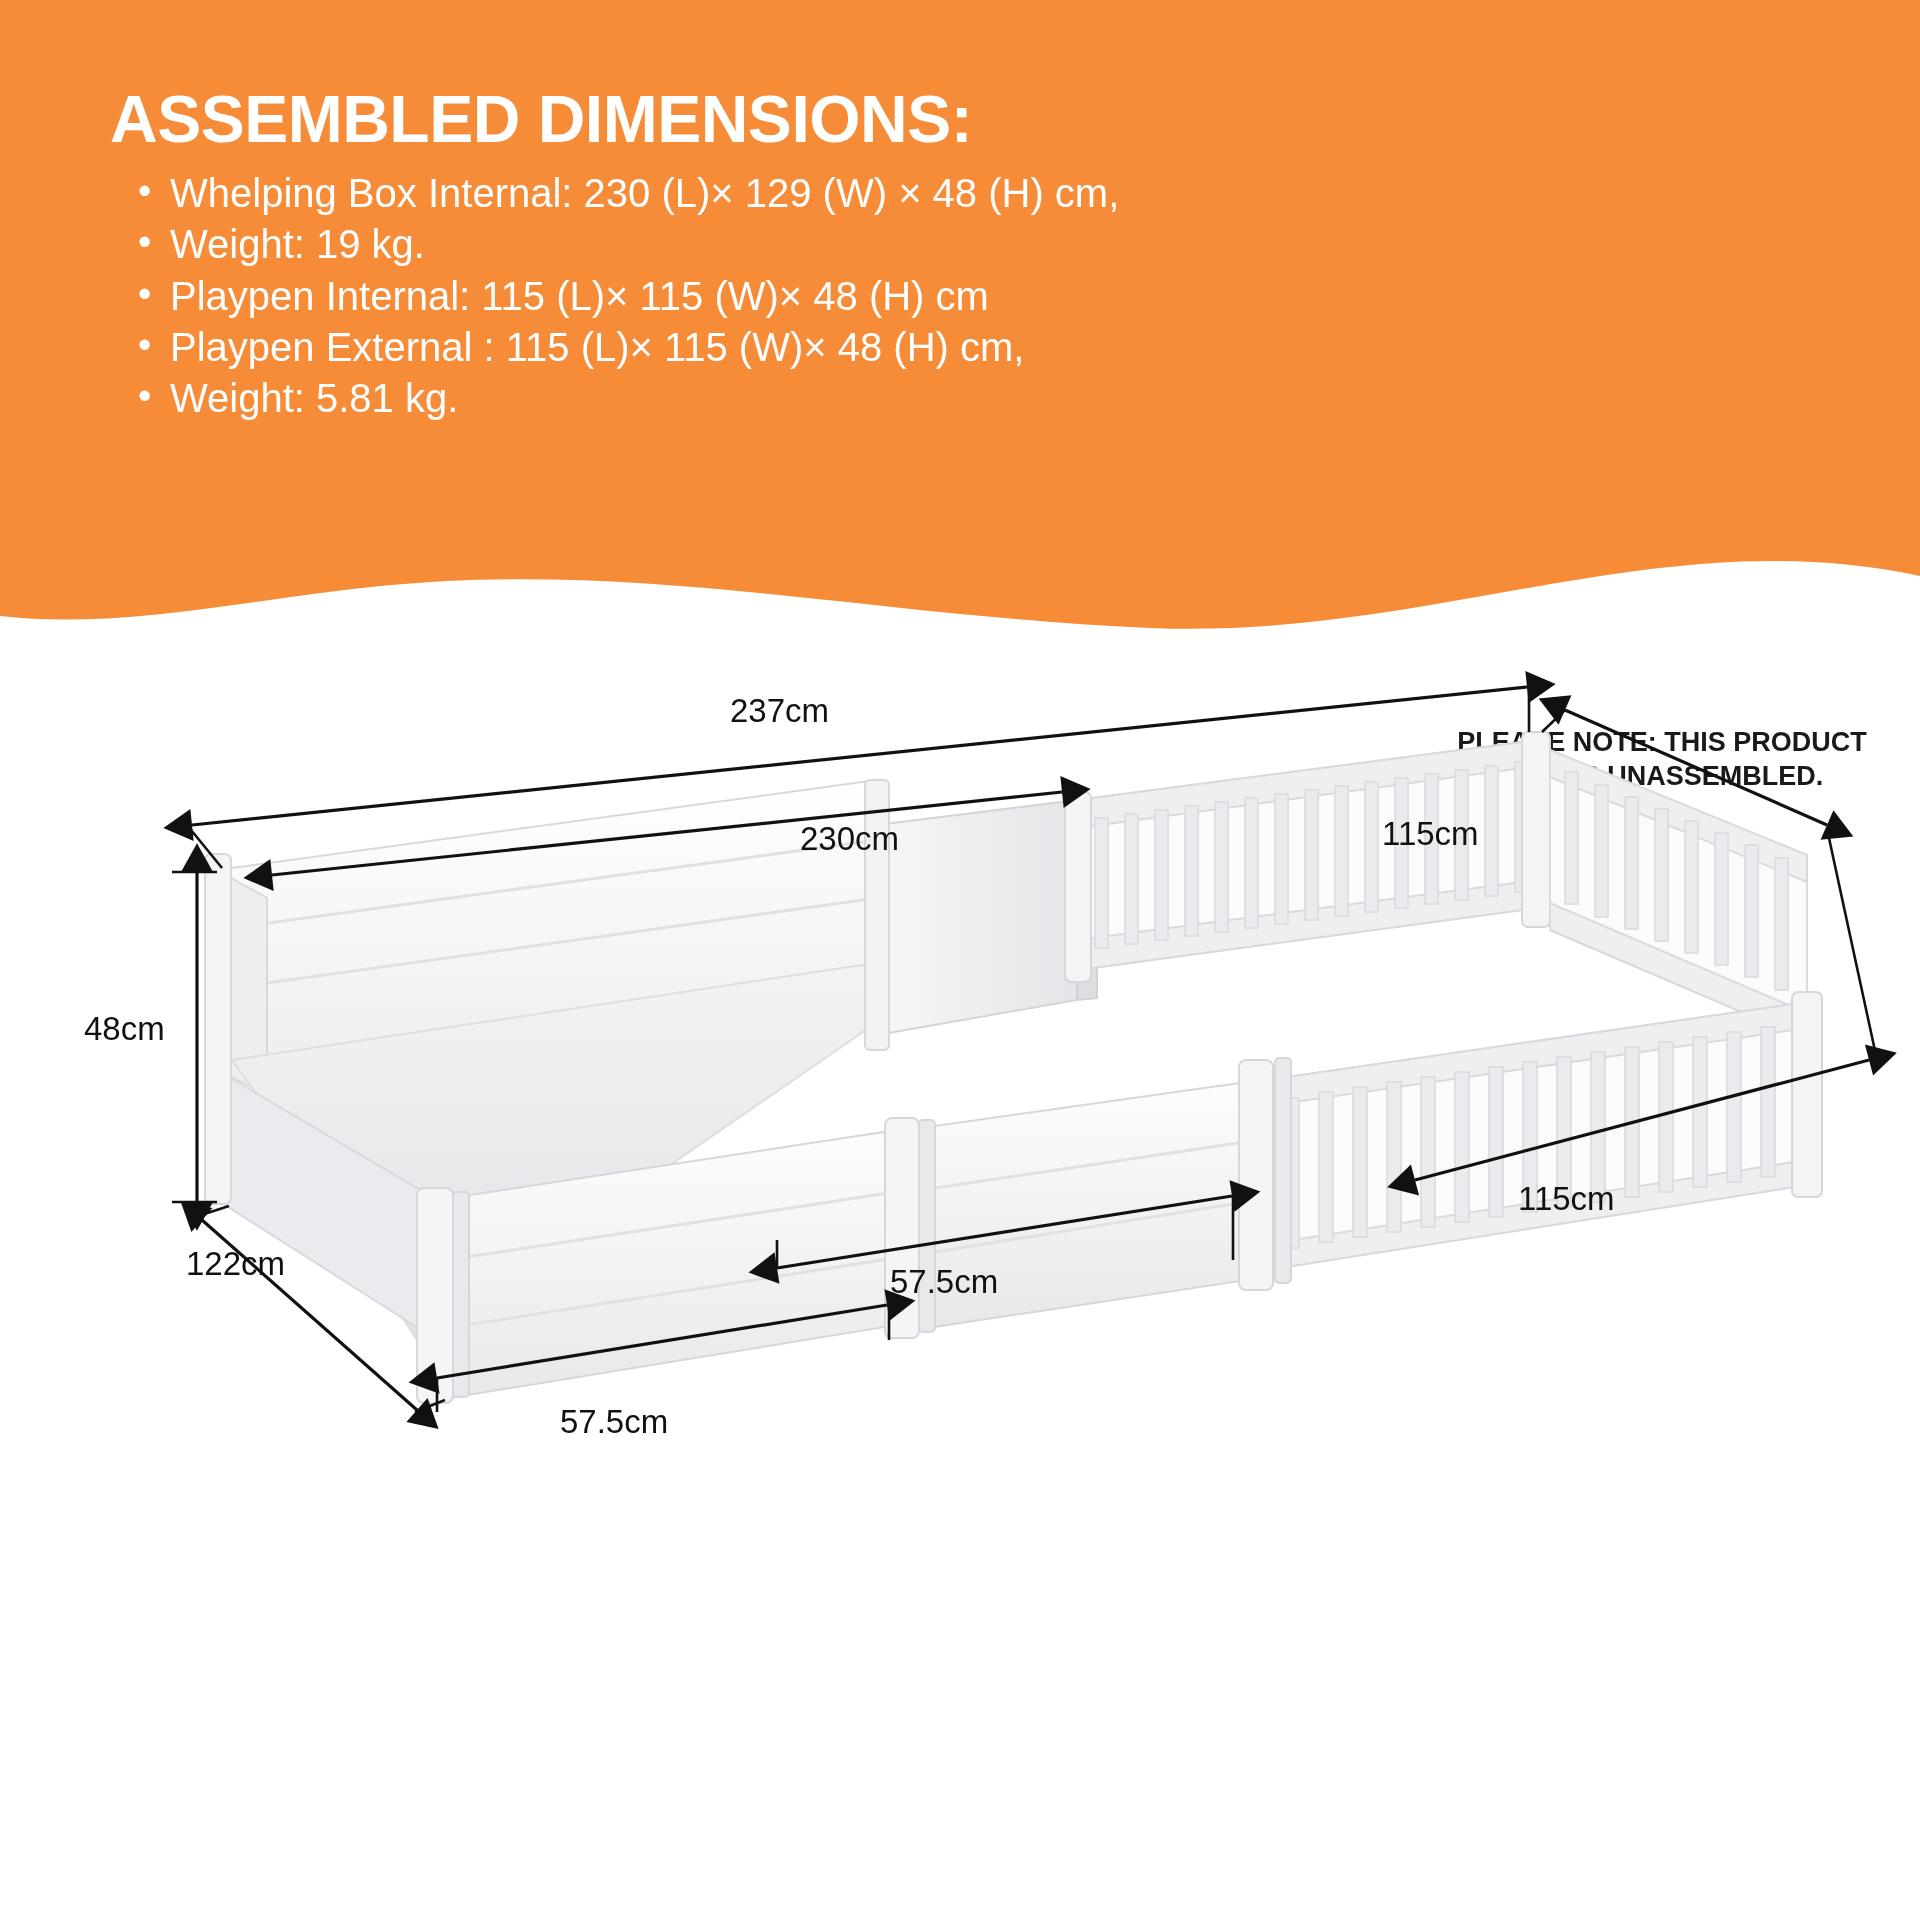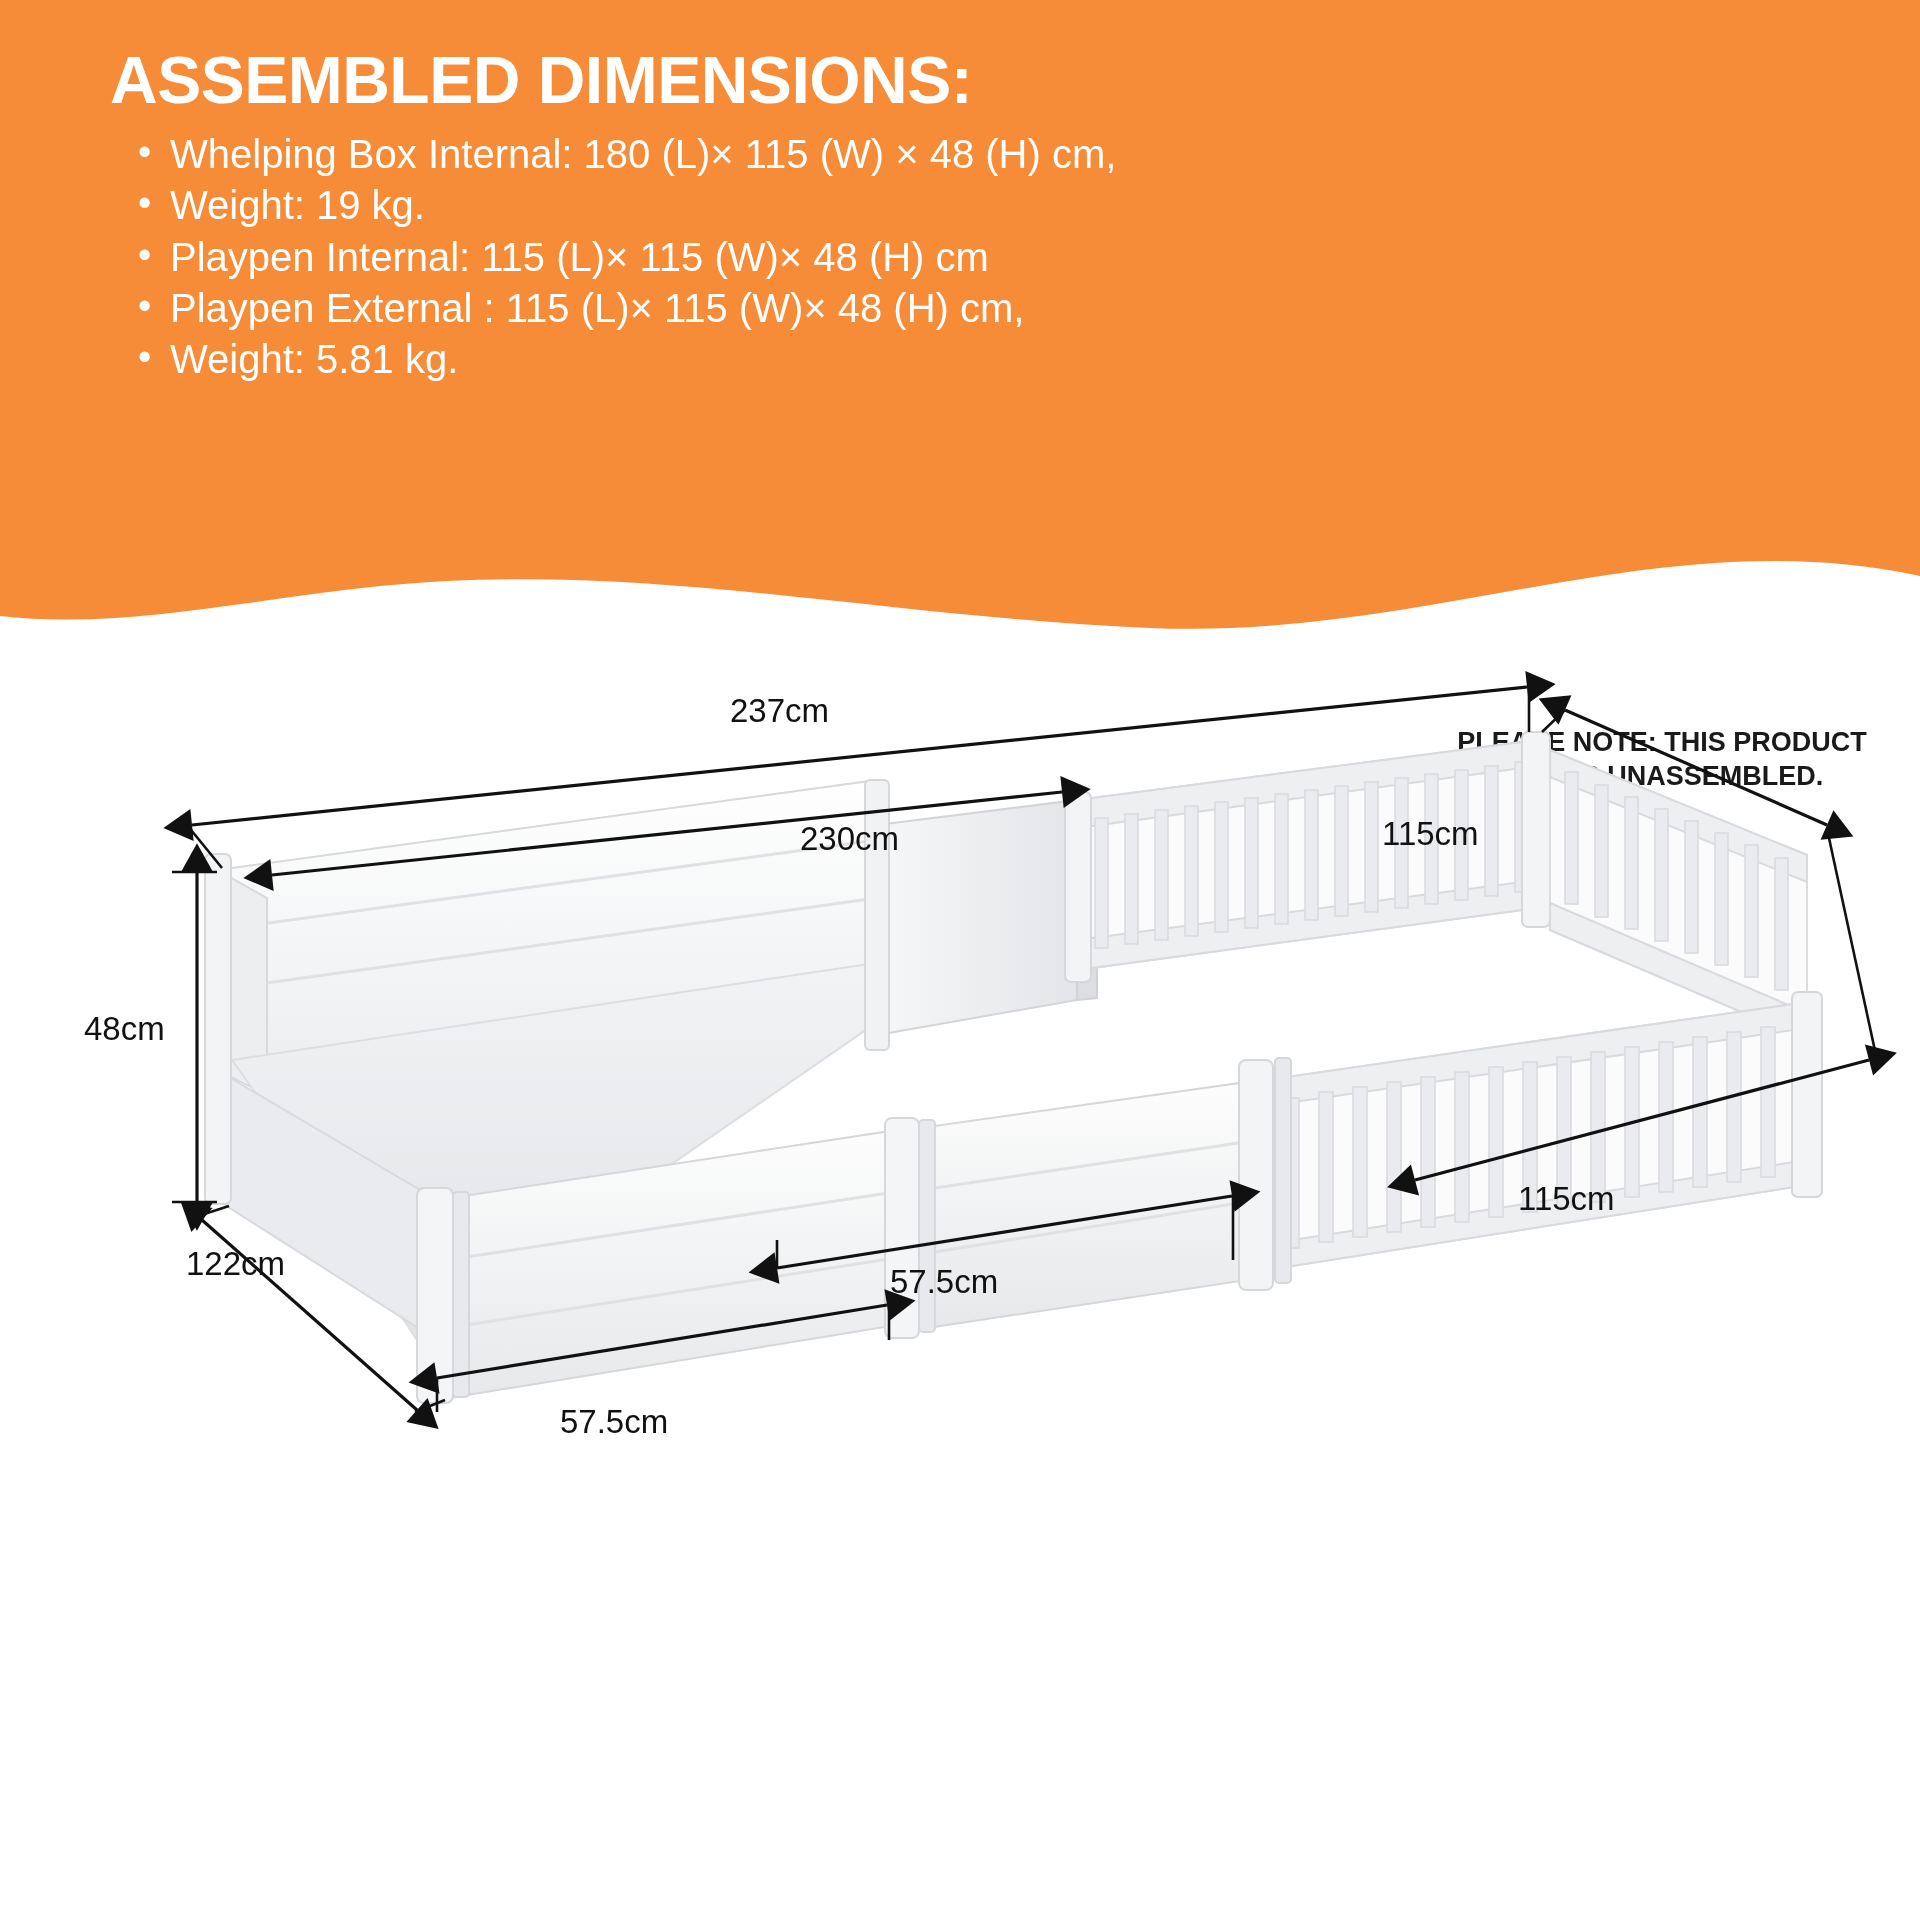--- a/index.html
+++ b/index.html
@@ -23,21 +23,21 @@
     width: 1920px;
     height: 660px;
     pointer-events: none;
   }
   .banner svg { display: block; width: 1920px; height: 660px; }
 
   .banner-content {
     position: absolute;
     left: 0; top: 0;
     width: 1884px;
-    padding: 46px 0 0 110px;
+    padding: 85px 0 0 110px;
   }
   .banner-title {
     color: #ffffff;
     font-size: 66px;
     font-weight: bold;
     letter-spacing: -0.5px;
     line-height: 1.05;
     margin: 0 0 14px 0;
   }
   .banner-list {
@@ -97,21 +97,21 @@
 
   <div class="banner">
     <svg viewBox="0 0 1920 660" preserveAspectRatio="none" aria-hidden="true">
       <path d="M0,0 L1920,0 L1920,576 C1660,520 1430,640 1150,628 C870,616 640,560 380,586 C250,599 120,630 0,616 Z" fill="#F68B38"></path>
     </svg>
   </div>
 
   <div class="banner-content">
     <div class="banner-title">ASSEMBLED DIMENSIONS:</div>
     <ul class="banner-list">
-      <li>Whelping Box Internal: 180 (L)× 115 (W) × 48 (H) cm,</li>
+      <li>Whelping Box Internal: 230 (L)× 129 (W) × 48 (H) cm,</li>
       <li>Weight: 19 kg.</li>
       <li>Playpen Internal: 115 (L)× 115 (W)× 48 (H) cm</li>
       <li>Playpen External : 115 (L)× 115 (W)× 48 (H) cm,</li>
       <li>Weight: 5.81 kg.</li>
     </ul>
   </div>
 
   <div class="note">PLEASE NOTE: THIS PRODUCT COMES UNASSEMBLED.</div>
 
   <div class="diagram">

